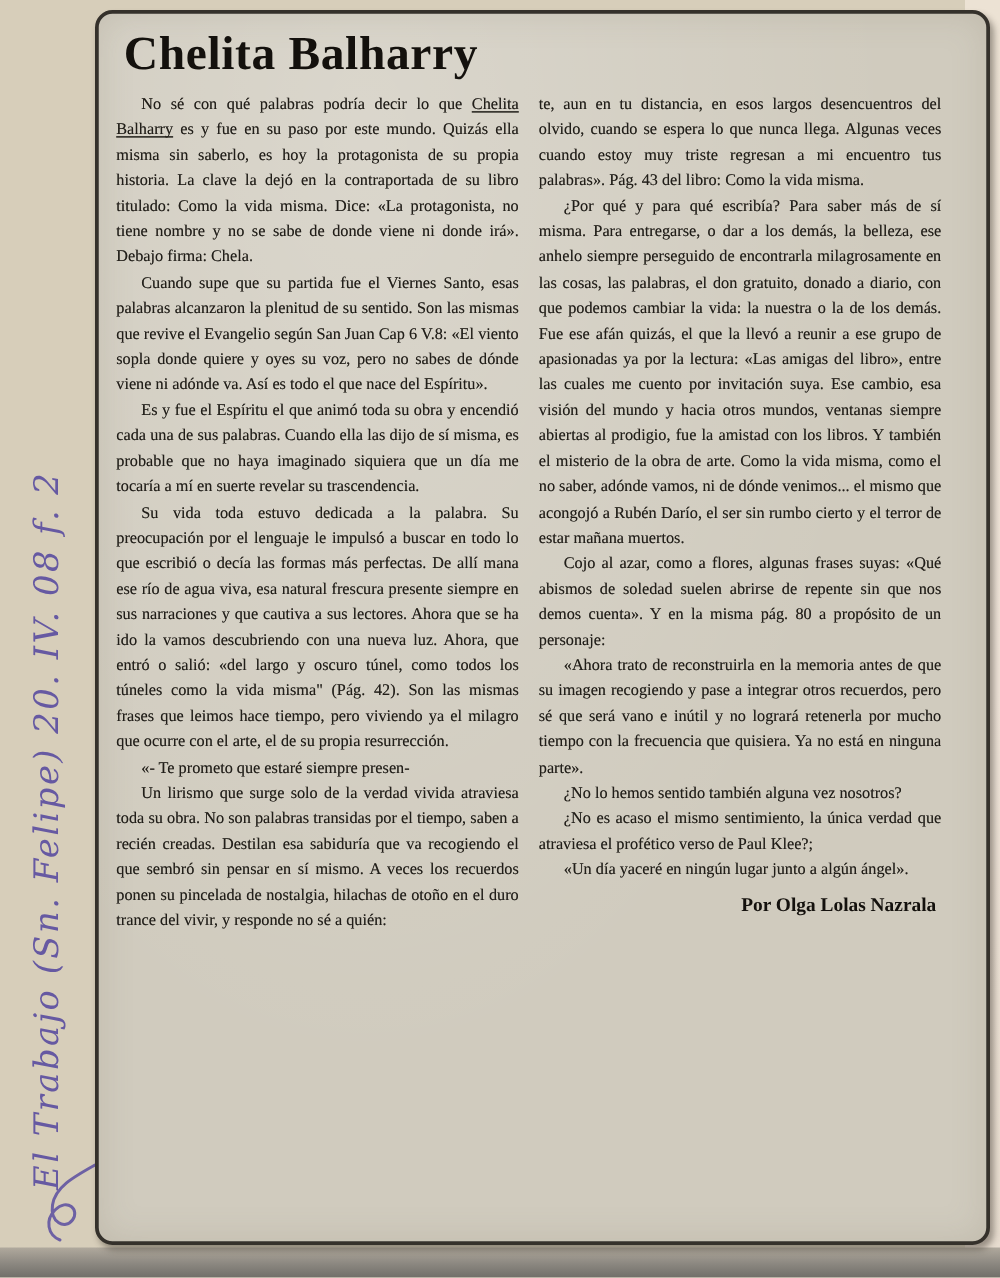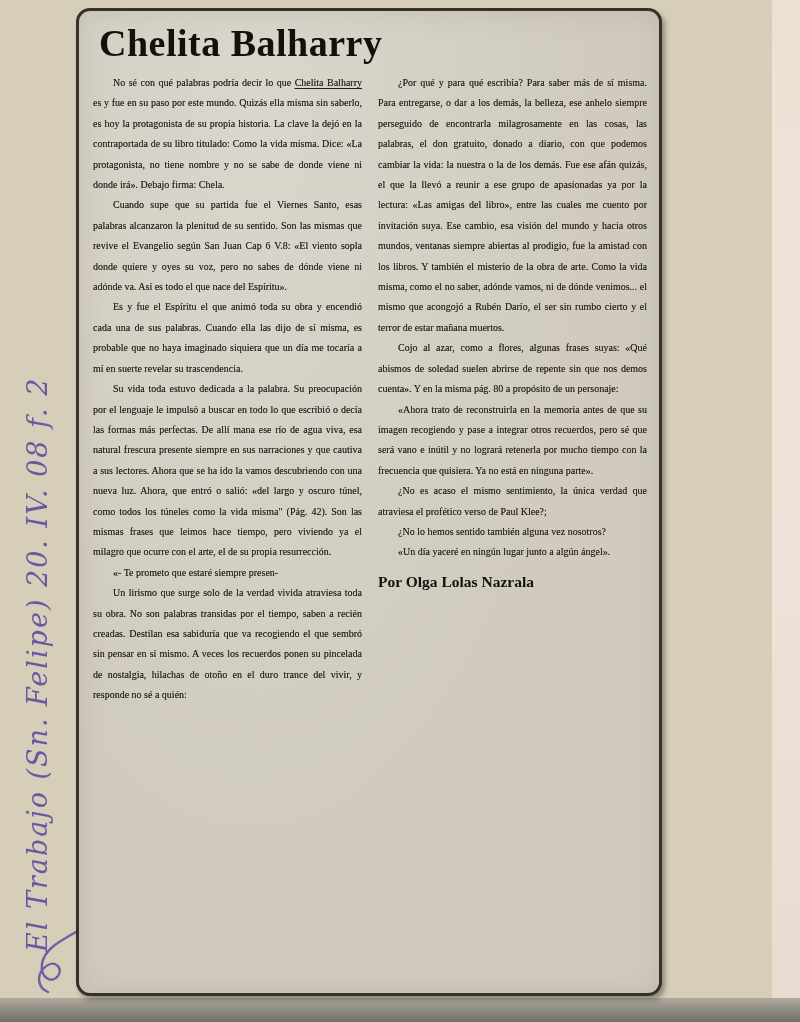--- a/index.html
+++ b/index.html
@@ -11,46 +11,46 @@
   .scan{position:absolute;inset:0;width:800px;height:1022px;}
   .margin-right{
     position:absolute;top:0;right:0;width:28px;height:1000px;
     background:linear-gradient(180deg,#ece2d4 0%,#eee3d8 55%,#e7dccf 100%);
   }
   .bottom-strip{
     position:absolute;left:0;bottom:0;width:800px;height:24px;
     background:linear-gradient(180deg,#b0a99d 0%,#8b8780 55%,#716f69 100%);
   }
   .clipping{
-    position:absolute;left:76px;top:8px;width:586px;height:988px;
+    position:absolute;left:76px;top:8px;width:716px;height:988px;
     box-sizing:border-box;
     background:
       radial-gradient(ellipse at 30% 10%, rgba(255,255,255,0.22), rgba(255,255,255,0) 60%),
       #d0cbbe;
     border:3px solid #35312b;
     border-radius:14px;
     box-shadow:3px 4px 5px rgba(60,54,44,0.45), inset 0 0 28px rgba(120,110,90,0.18);
     padding:8px 12px 24px 14px;
   }
   .title{
     font-size:38px;font-weight:bold;color:#14110d;
     margin:2px 0 8px 6px;letter-spacing:0.5px;
     font-family:"Liberation Serif", serif;
   }
   .cols{display:flex;gap:16px;}
   .col{width:322px;color:#1e1b17;}
   .para{
-    margin:0;font-size:10px;line-height:20.4px;text-align:justify;
+    margin:0;font-size:13px;line-height:20.4px;text-align:justify;
     text-indent:20px;color:#211e19;
     text-shadow:0 0 0.4px rgba(30,27,22,0.55);
   }
   .para.noindent{text-indent:0;}
   .underline{text-decoration:underline;text-underline-offset:2px;}
   .byline{
-    margin-top:10px;font-size:15.5px;font-weight:bold;text-align:left;
+    margin-top:10px;font-size:15.5px;font-weight:bold;text-align:right;
     color:#14110d;padding-right:4px;
   }
   .handwriting{
     position:absolute;top:952px;left:22px;
     transform:rotate(-90deg);transform-origin:left top;
     white-space:nowrap;
     font-family:"DejaVu Serif", serif;font-style:italic;
     font-size:27px;letter-spacing:2px;color:#5a4da0;
     opacity:0.9;
   }
@@ -78,24 +78,25 @@
       <div class="col">
         <p class="para"><span>No sé con qué palabras podría decir lo que </span><span class="underline">Chelita Balharry</span><span> es y fue en su paso por este mundo. Quizás ella misma sin saberlo, es hoy la protagonista de su propia historia. La clave la dejó en la contraportada de su libro titulado: Como la vida misma. Dice: «La protagonista, no tiene nombre y no se sabe de donde viene ni donde irá». Debajo firma: Chela.</span></p>
         <p class="para">Cuando supe que su partida fue el Viernes Santo, esas palabras alcanzaron la plenitud de su sentido. Son las mismas que revive el Evangelio según San Juan Cap 6 V.8: «El viento sopla donde quiere y oyes su voz, pero no sabes de dónde viene ni adónde va. Así es todo el que nace del Espíritu».</p>
         <p class="para">Es y fue el Espíritu el que animó toda su obra y encendió cada una de sus palabras. Cuando ella las dijo de sí misma, es probable que no haya imaginado siquiera que un día me tocaría a mí en suerte revelar su trascendencia.</p>
         <p class="para">Su vida toda estuvo dedicada a la palabra. Su preocupación por el lenguaje le impulsó a buscar en todo lo que escribió o decía las formas más perfectas. De allí mana ese río de agua viva, esa natural frescura presente siempre en sus narraciones y que cautiva a sus lectores. Ahora que se ha ido la vamos descubriendo con una nueva luz. Ahora, que entró o salió: «del largo y oscuro túnel, como todos los túneles como la vida misma" (Pág. 42). Son las mismas frases que leimos hace tiempo, pero viviendo ya el milagro que ocurre con el arte, el de su propia resurrección.</p>
         <p class="para">«- Te prometo que estaré siempre presen-</p>
         <p class="para">Un lirismo que surge solo de la verdad vivida atraviesa toda su obra. No son palabras transidas por el tiempo, saben a recién creadas. Destilan esa sabiduría que va recogiendo el que sembró sin pensar en sí mismo. A veces los recuerdos ponen su pincelada de nostalgia, hilachas de otoño en el duro trance del vivir, y responde no sé a quién:</p>
       </div>
 
       <div class="col">
+        <p class="para noindent">te, aun en tu distancia, en esos largos desencuentros del olvido, cuando se espera lo que nunca llega. Algunas veces cuando estoy muy triste regresan a mi encuentro tus palabras». Pág. 43 del libro: Como la vida misma.</p>
         <p class="para">¿Por qué y para qué escribía? Para saber más de sí misma. Para entregarse, o dar a los demás, la belleza, ese anhelo siempre perseguido de encontrarla milagrosamente en las cosas, las palabras, el don gratuito, donado a diario, con que podemos cambiar la vida: la nuestra o la de los demás. Fue ese afán quizás, el que la llevó a reunir a ese grupo de apasionadas ya por la lectura: «Las amigas del libro», entre las cuales me cuento por invitación suya. Ese cambio, esa visión del mundo y hacia otros mundos, ventanas siempre abiertas al prodigio, fue la amistad con los libros. Y también el misterio de la obra de arte. Como la vida misma, como el no saber, adónde vamos, ni de dónde venimos... el mismo que acongojó a Rubén Darío, el ser sin rumbo cierto y el terror de estar mañana muertos.</p>
         <p class="para">Cojo al azar, como a flores, algunas frases suyas: «Qué abismos de soledad suelen abrirse de repente sin que nos demos cuenta». Y en la misma pág. 80 a propósito de un personaje:</p>
         <p class="para">«Ahora trato de reconstruirla en la memoria antes de que su imagen recogiendo y pase a integrar otros recuerdos, pero sé que será vano e inútil y no logrará retenerla por mucho tiempo con la frecuencia que quisiera. Ya no está en ninguna parte».</p>
+        <p class="para">¿No lo hemos sentido también alguna vez nosotros?</p>
         <p class="para">¿No es acaso el mismo sentimiento, la única verdad que atraviesa el profético verso de Paul Klee?;</p>
-        <p class="para">¿No lo hemos sentido también alguna vez nosotros?</p>
         <p class="para">«Un día yaceré en ningún lugar junto a algún ángel».</p>
         <div class="byline">Por Olga Lolas Nazrala</div>
       </div>
 
     </div>
   </div>
 </div>
 
 </body></html>

